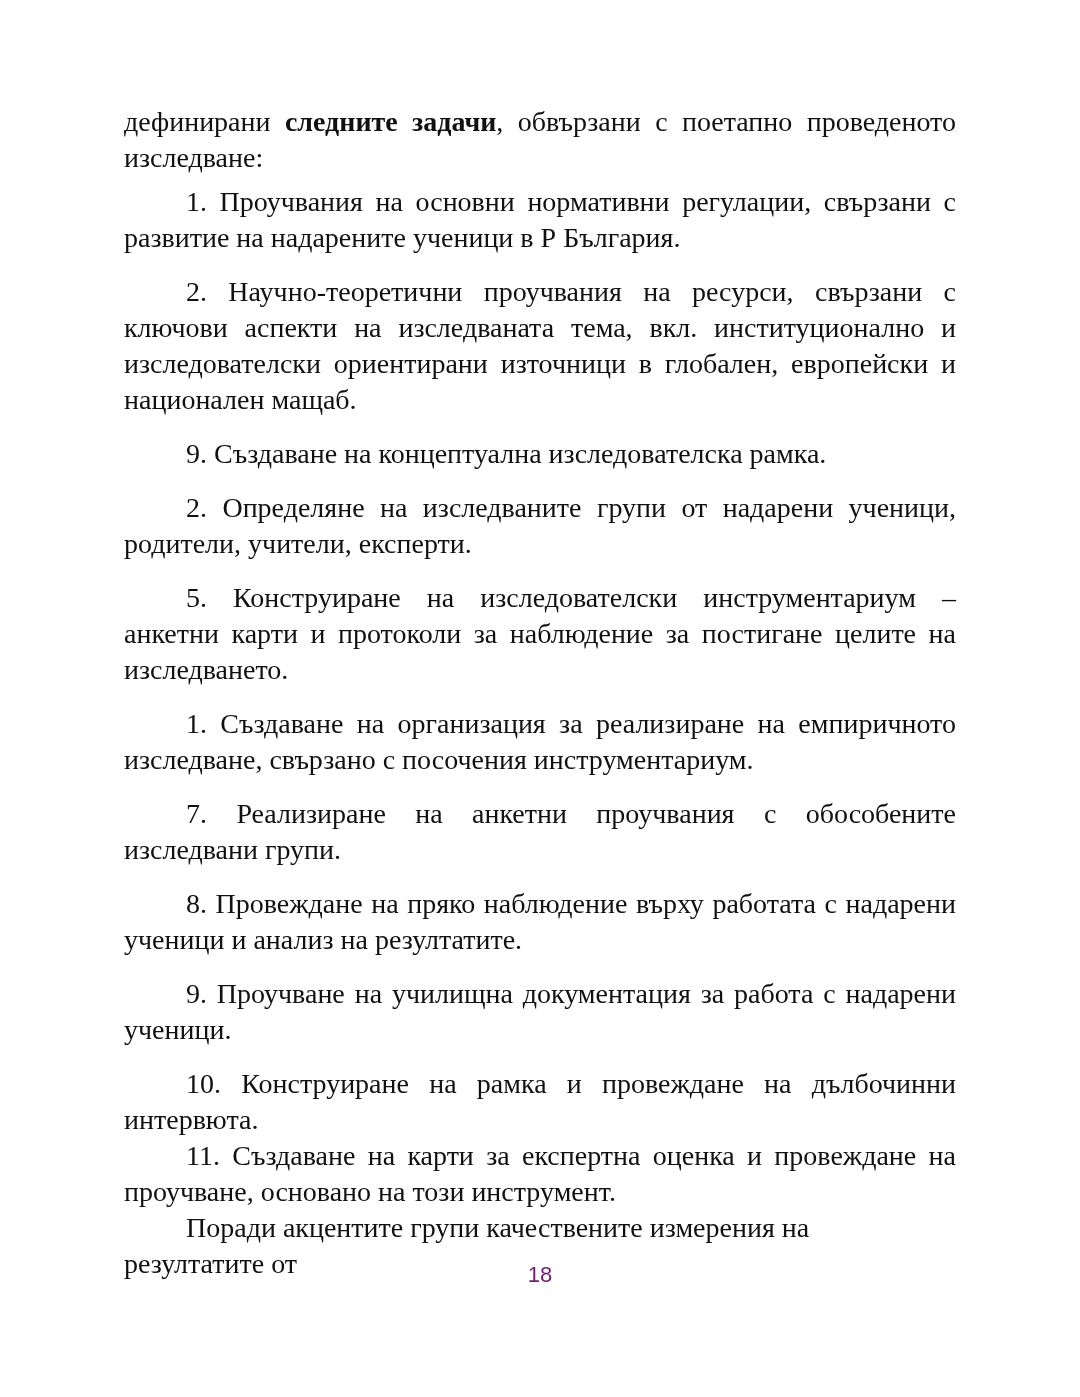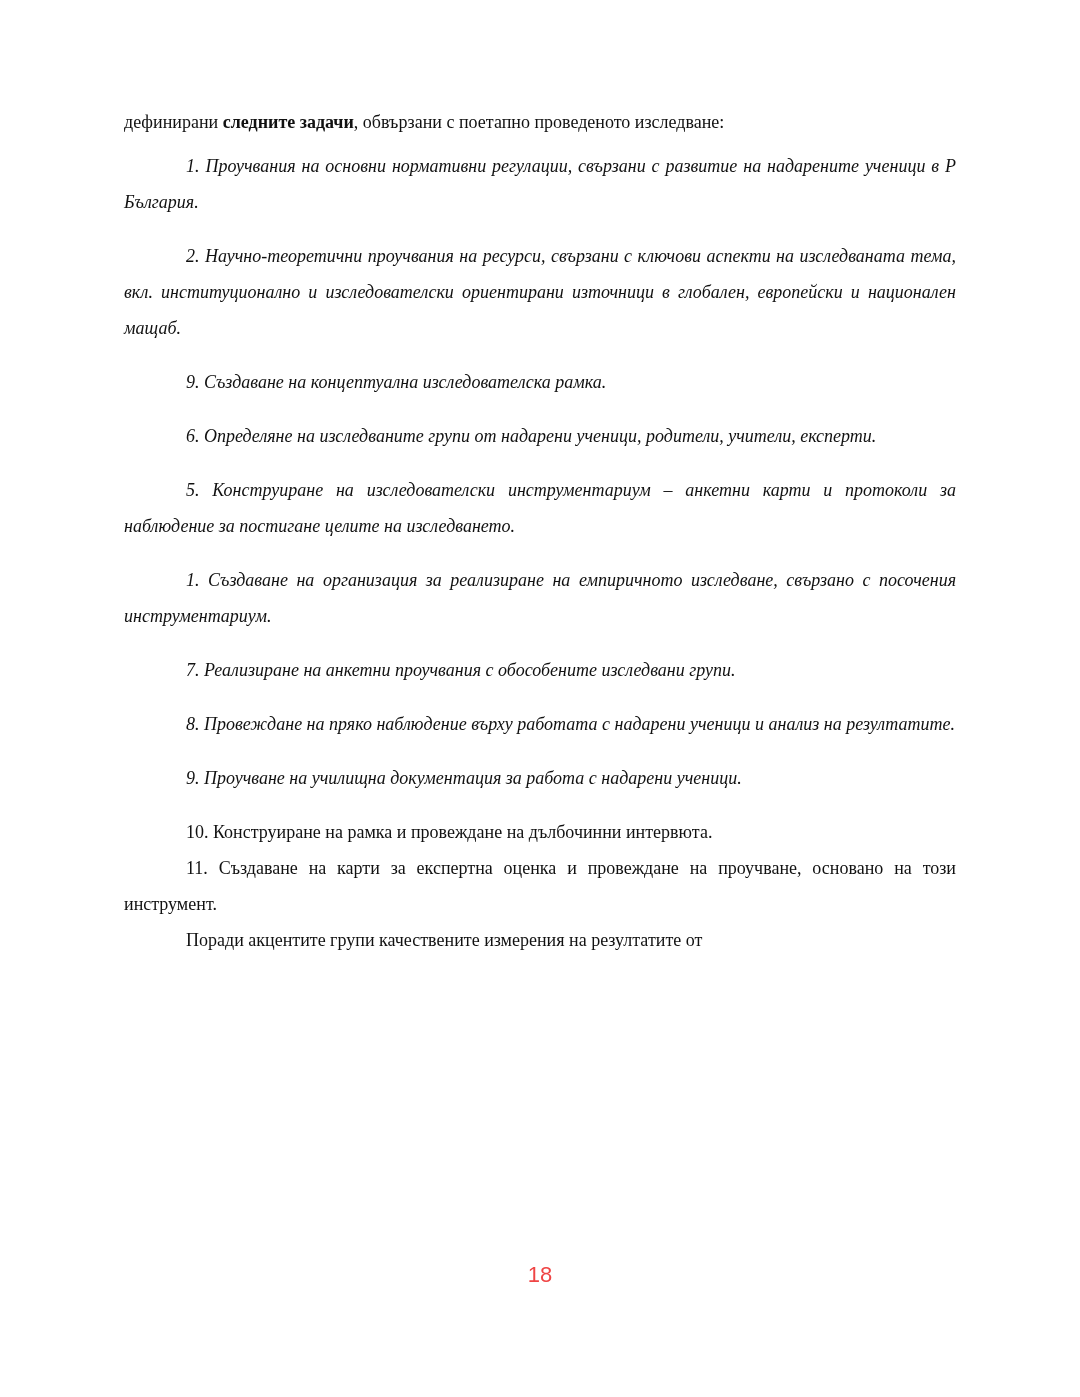--- a/index.html
+++ b/index.html
@@ -17,65 +17,64 @@
     color: #111111;
   }
   .content {
     position: absolute;
     left: 124px;
     top: 104px;
     width: 832px;
   }
   .content p {
     margin: 0;
-    font-size: 18px;
+    font-size: 28px;
     line-height: 36px;
     text-align: justify;
     text-indent: 62px;
   }
   .content p.no-indent {
     text-indent: 0;
   }
   .content p.intro {
     margin-bottom: 8px;
   }
   .content p.gap {
     margin-bottom: 18px;
-    font-style: italic;
   }
   .content p.left-align {
     text-align: left;
   }
   .bold {
     font-weight: bold;
   }
   .page-number {
     position: absolute;
     left: 0;
     top: 1262px;
     width: 100%;
     text-align: center;
     font-family: "Liberation Sans", "DejaVu Sans", sans-serif;
     font-size: 22px;
-    color: #ef4444;
+    color: #701a75;
   }
 </style>
 </head>
 <body>
 
 <div class="page">
   <div class="content">
 
     <p class="intro no-indent"><span>дефинирани </span><span class="bold">следните задачи</span><span>, обвързани с поетапно проведеното изследване:</span></p>
 
     <div>
         <p class="gap">1. Проучвания на основни нормативни регулации, свързани с развитие на надарените ученици в Р България.</p>
         <p class="gap">2. Научно-теоретични проучвания на ресурси, свързани с ключови аспекти на изследваната тема, вкл. институционално и изследователски ориентирани източници в глобален, европейски и национален мащаб.</p>
         <p class="gap">9. Създаване на концептуална изследователска рамка.</p>
-        <p class="gap">6. Определяне на изследваните групи от надарени ученици, родители, учители, експерти.</p>
+        <p class="gap">2. Определяне на изследваните групи от надарени ученици, родители, учители, експерти.</p>
         <p class="gap">5. Конструиране на изследователски инструментариум – анкетни карти и протоколи за наблюдение за постигане целите на изследването.</p>
         <p class="gap">1. Създаване на организация за реализиране на емпиричното изследване, свързано с посочения инструментариум.</p>
         <p class="gap">7. Реализиране на анкетни проучвания с обособените изследвани групи.</p>
         <p class="gap">8. Провеждане на пряко наблюдение върху работата с надарени ученици и анализ на резултатите.</p>
         <p class="gap">9. Проучване на училищна документация за работа с надарени ученици.</p>
         <p>10. Конструиране на рамка и провеждане на дълбочинни интервюта.</p>
         <p>11. Създаване на карти за експертна оценка и провеждане на проучване, основано на този инструмент.</p>
       </div>
 
     <p class="left-align">Поради акцентите групи качествените измерения на резултатите от</p>

